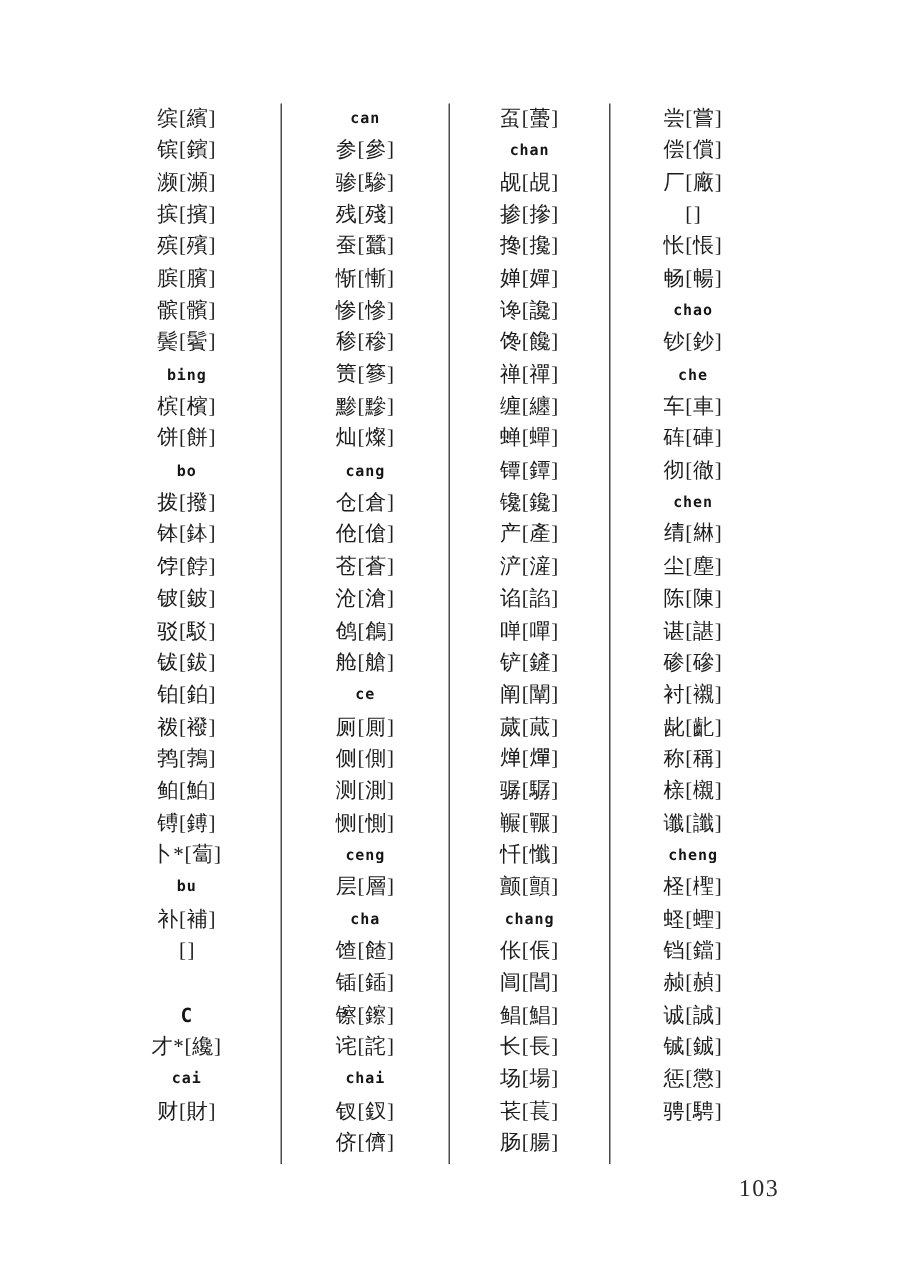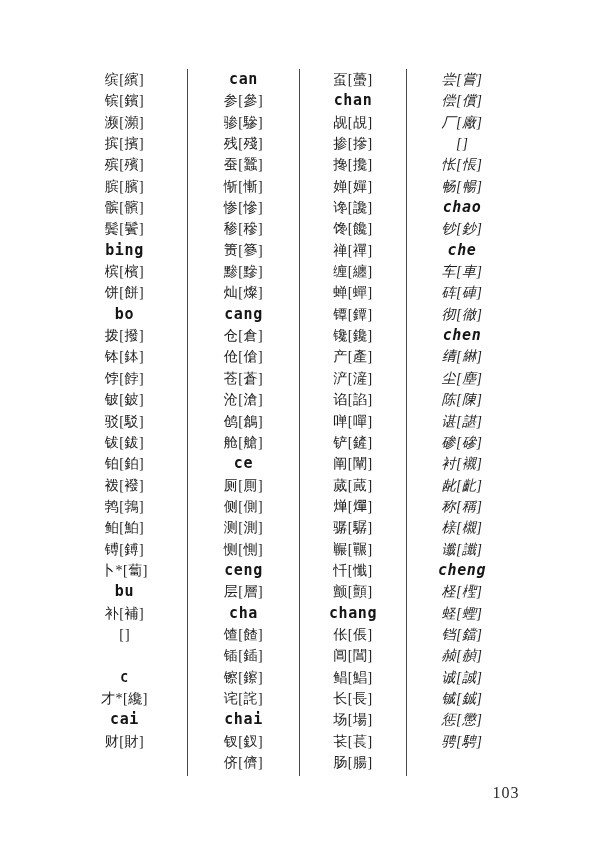--- a/index.html
+++ b/index.html
@@ -18,35 +18,35 @@
     top: 69px;
     display: flex;
   }
   .col {
     box-sizing: border-box;
     height: 707px;
   }
   .col-1 { width: 126px; }
   .col-2 { width: 112px; }
   .col-3 { width: 107px; }
-  .col-4 { width: 110px; font-style: italic; }
+  .col-4 { width: 110px; }
   .col.ruled { border-right: 1.4px solid #4a4a4a; }
   .row {
     height: 21.35px;
     line-height: 21.35px;
     text-align: center;
     font-family: "Liberation Serif", serif;
     font-size: 14px;
     color: #1c1c1c;
     white-space: nowrap;
     letter-spacing: 0.5px;
   }
   .row.pinyin {
     font-family: "DejaVu Sans Mono", monospace;
-    font-size: 15px;
+    font-size: 10px;
     font-weight: 600;
     letter-spacing: 0.6px;
     color: #151515;
   }
   .row.section {
     font-family: "DejaVu Sans Mono", monospace;
     font-size: 13px;
     font-weight: 600;
     color: #151515;
   }

